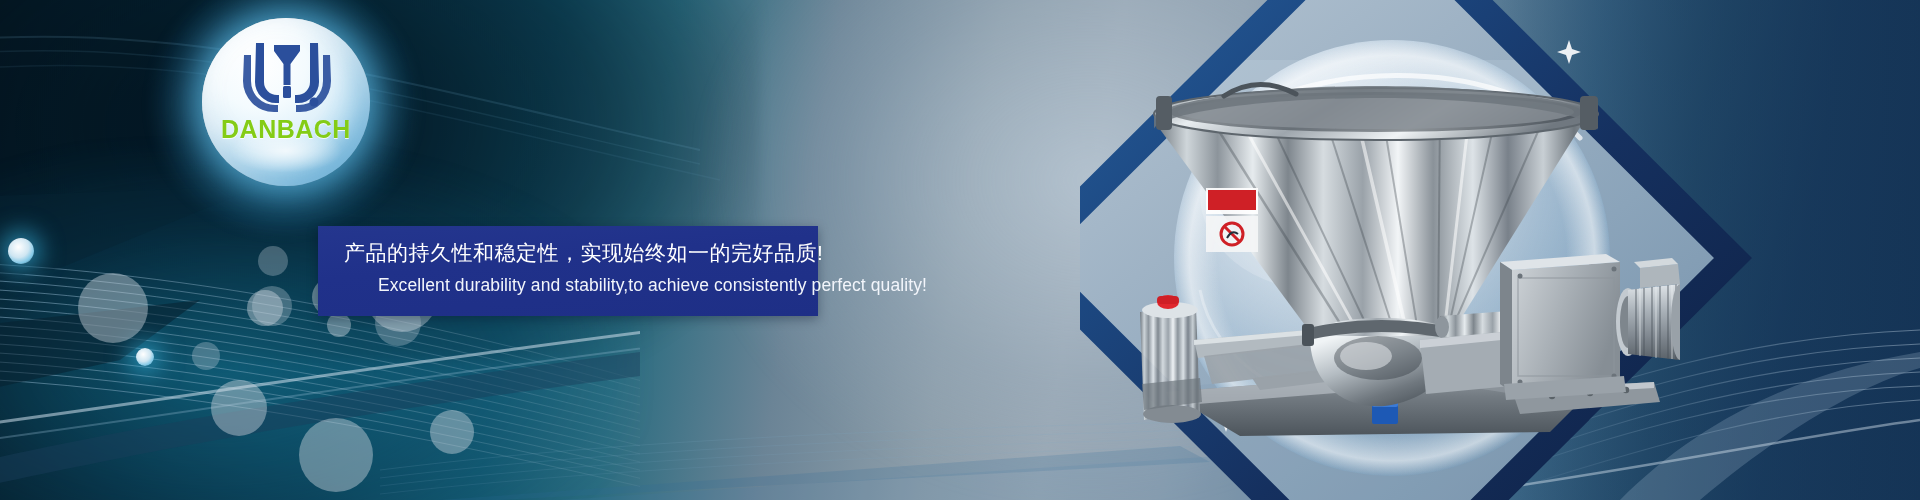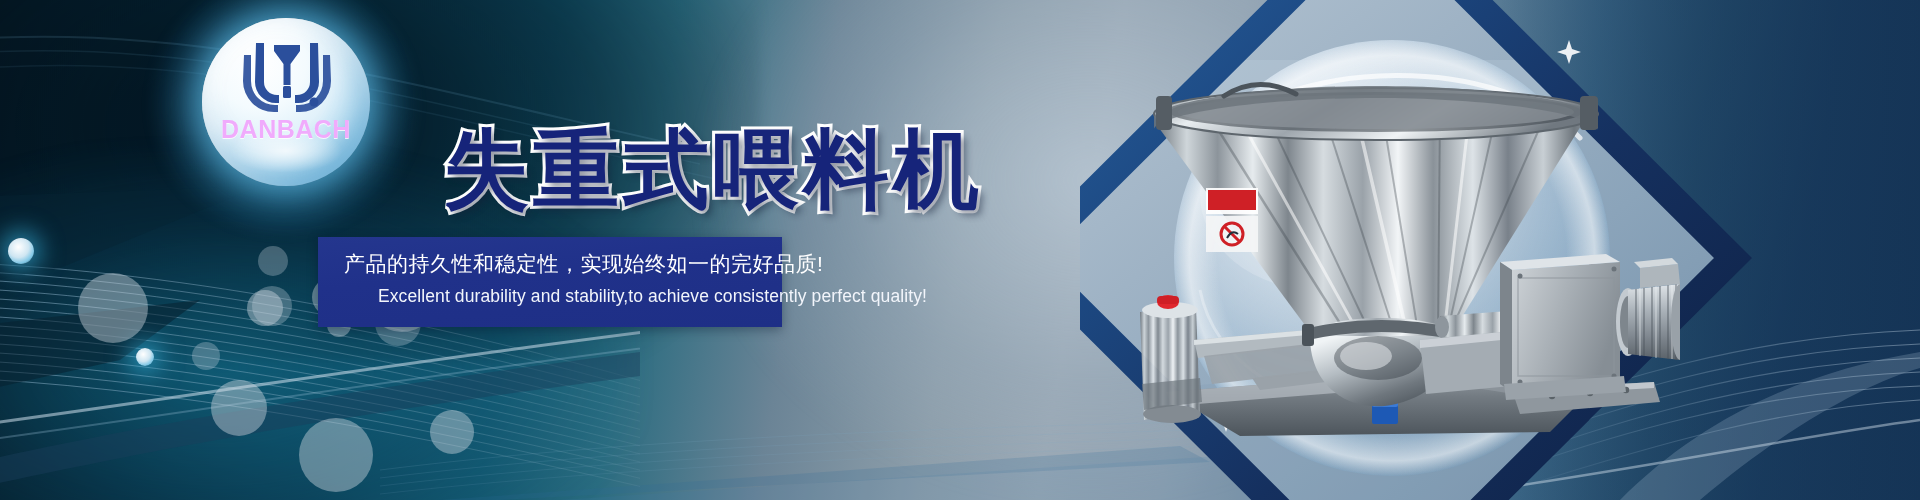--- a/index.html
+++ b/index.html
@@ -89,42 +89,42 @@
     content:"";position:absolute;left:16%;top:66%;width:68%;height:26%;
     border-radius:50%;
     background:radial-gradient(ellipse at 50% 50%, rgba(255,255,255,.75) 0%, rgba(255,255,255,0) 70%);
   }
   .logo-mark{position:absolute;left:54px;top:28px;width:106px;height:78px;}
   .logo-text{
     position:absolute;left:22px;top:105px;width:168px;
     text-align:center;
     font-family:"Liberation Sans","DejaVu Sans",sans-serif;
     font-weight:bold;font-size:25px;letter-spacing:.5px;
-    color:#f0abfc;
+    color:#84cc16;
     text-shadow:0 1px 0 rgba(255,255,255,.8);
   }
 
   
   .headline{
     position:absolute;left:443px;top:126px;
     font-family:"Liberation Sans","DejaVu Sans",sans-serif;
     font-weight:bold;
     font-size:86px;
     line-height:1;
     letter-spacing:4px;
     color:#16247a;
     -webkit-text-stroke:6px #ffffff;
     paint-order:stroke fill;
     text-shadow:5px 5px 7px rgba(20,30,55,.45);
     white-space:nowrap;
   }
 
   
   .subbox{
-    position:absolute;left:318px;top:237px;width:464px;height:90px;
+    position:absolute;left:318px;top:226px;width:500px;height:90px;
     background:linear-gradient(175deg,#24368e 0%,#20318a 40%,#1e2f86 100%);
     box-shadow:0 3px 10px rgba(6,16,38,.35);
     padding:13px 26px 4px 26px;
   }
   .sub-cn{
     color:#ffffff;font-size:21px;line-height:1.3;font-weight:normal;
     letter-spacing:.5px;white-space:nowrap;
   }
   .sub-en{
     color:#f2f5fb;font-size:17.5px;line-height:1.4;margin-top:7px;
@@ -256,21 +256,20 @@
 
         <path d="M80 14 h52 v12 l-19 26 v42 h-14 v-42 l-19 -26 z"></path>
         <rect x="98" y="96" width="16" height="24" rx="3"></rect>
 
         <circle cx="160" cy="128" r="9"></circle>
       </g>
     </svg>
     <div class="logo-text">DANBACH</div>
   </div>
 
-  <div class="headline">失重式喂料机</div>
 
   <div class="subbox">
     <div class="sub-cn">产品的持久性和稳定性，实现始终如一的完好品质!</div>
     <div class="sub-en">Excellent durability and stability,to achieve consistently perfect quality!</div>
   </div>
 
   <svg class="product-stage" viewBox="0 0 680 620">
     <defs>
       <linearGradient id="frameGrad" x1="0" y1="0" x2="1" y2="1">
         <stop offset="0" stop-color="#2e6aa8"></stop>

